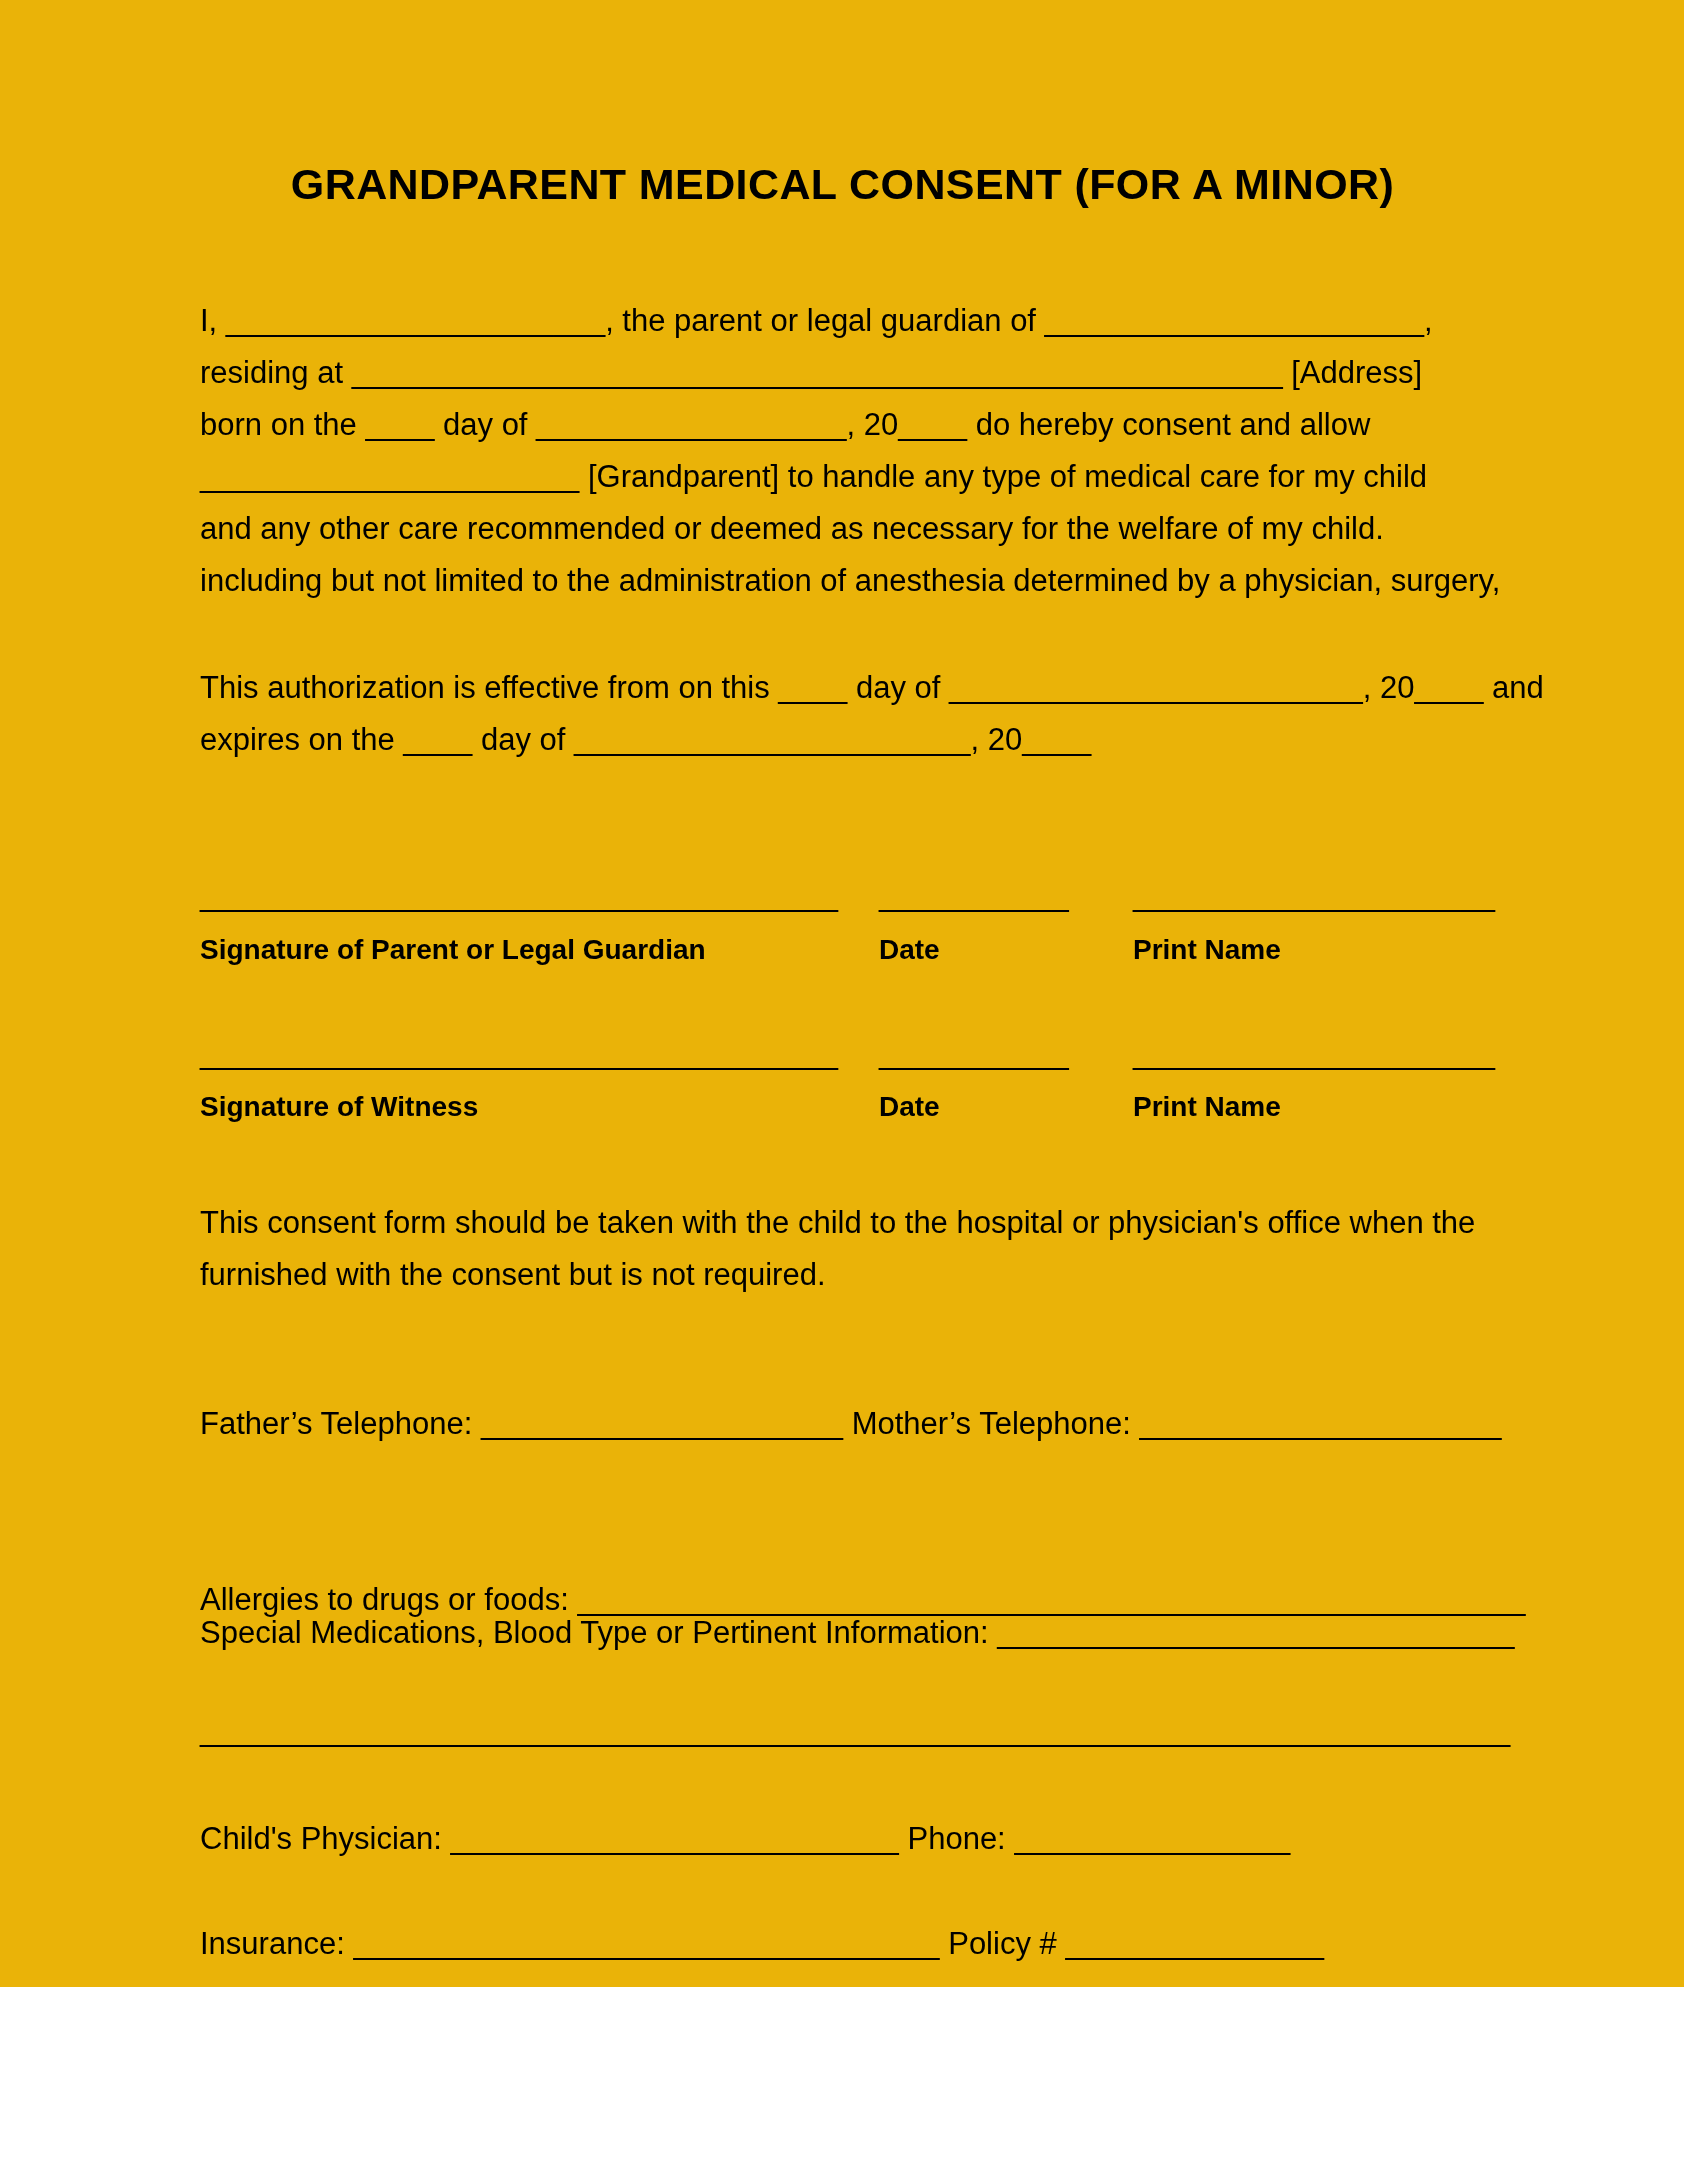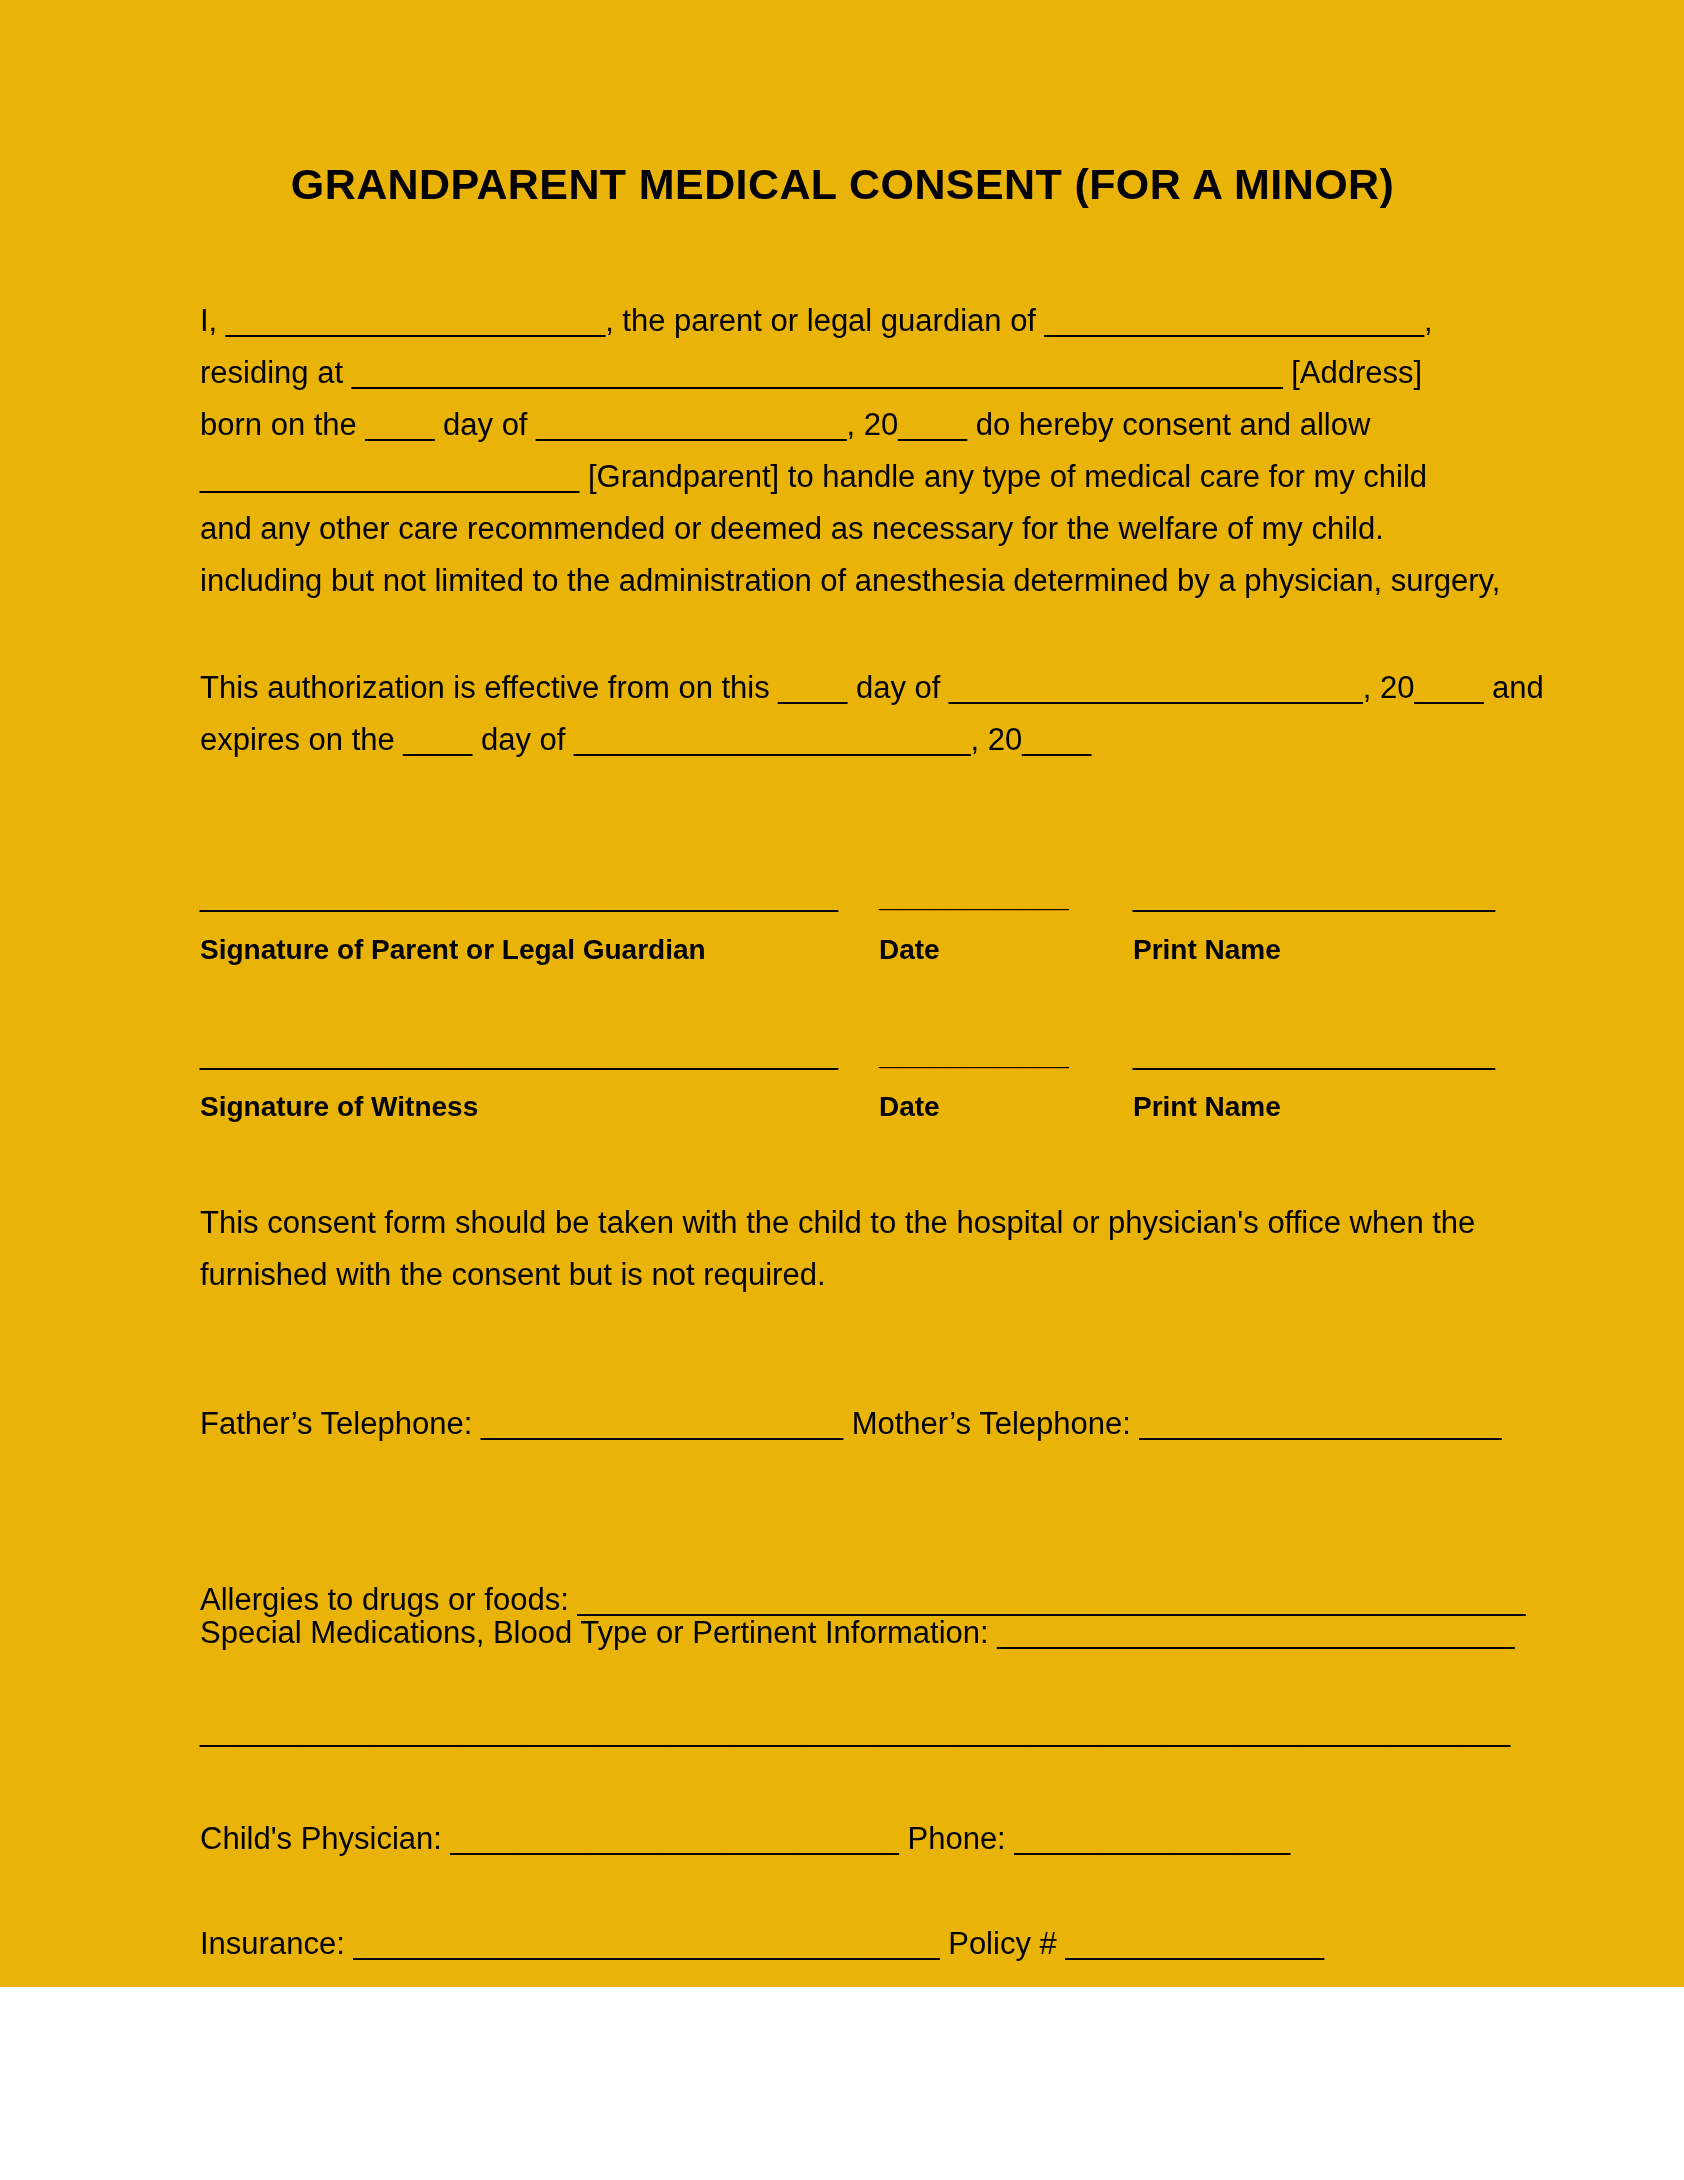--- a/index.html
+++ b/index.html
@@ -14,21 +14,21 @@
   }
   .abs{position:absolute;left:200px;}
   .bodytext{font-size:31px;line-height:52px;white-space:nowrap;}
   .doc-title{
     position:absolute;top:160px;left:0;width:100%;
     text-align:center;font-size:43px;font-weight:bold;
     white-space:nowrap;letter-spacing:0.4px;
   }
   .sig-row{display:flex;white-space:nowrap;}
   .sig-row .c1{width:679px;}
-  .sig-row .c2{width:254px;font-weight:bold;}
+  .sig-row .c2{width:254px;}
   .sig-row .c3{flex:1;}
   .rules{line-height:37px;font-size:31px;}
   .labels{line-height:37px;font-size:28px;font-weight:bold;}
   .fieldline{font-size:31px;line-height:52px;white-space:nowrap;}
   .logo{
     position:absolute;left:208px;top:2026px;width:38px;height:54px;
     background:#0c0c0c;
     clip-path:polygon(0 0, 66% 0, 100% 25%, 100% 100%, 0 100%);
     display:flex;align-items:center;justify-content:center;
   }

